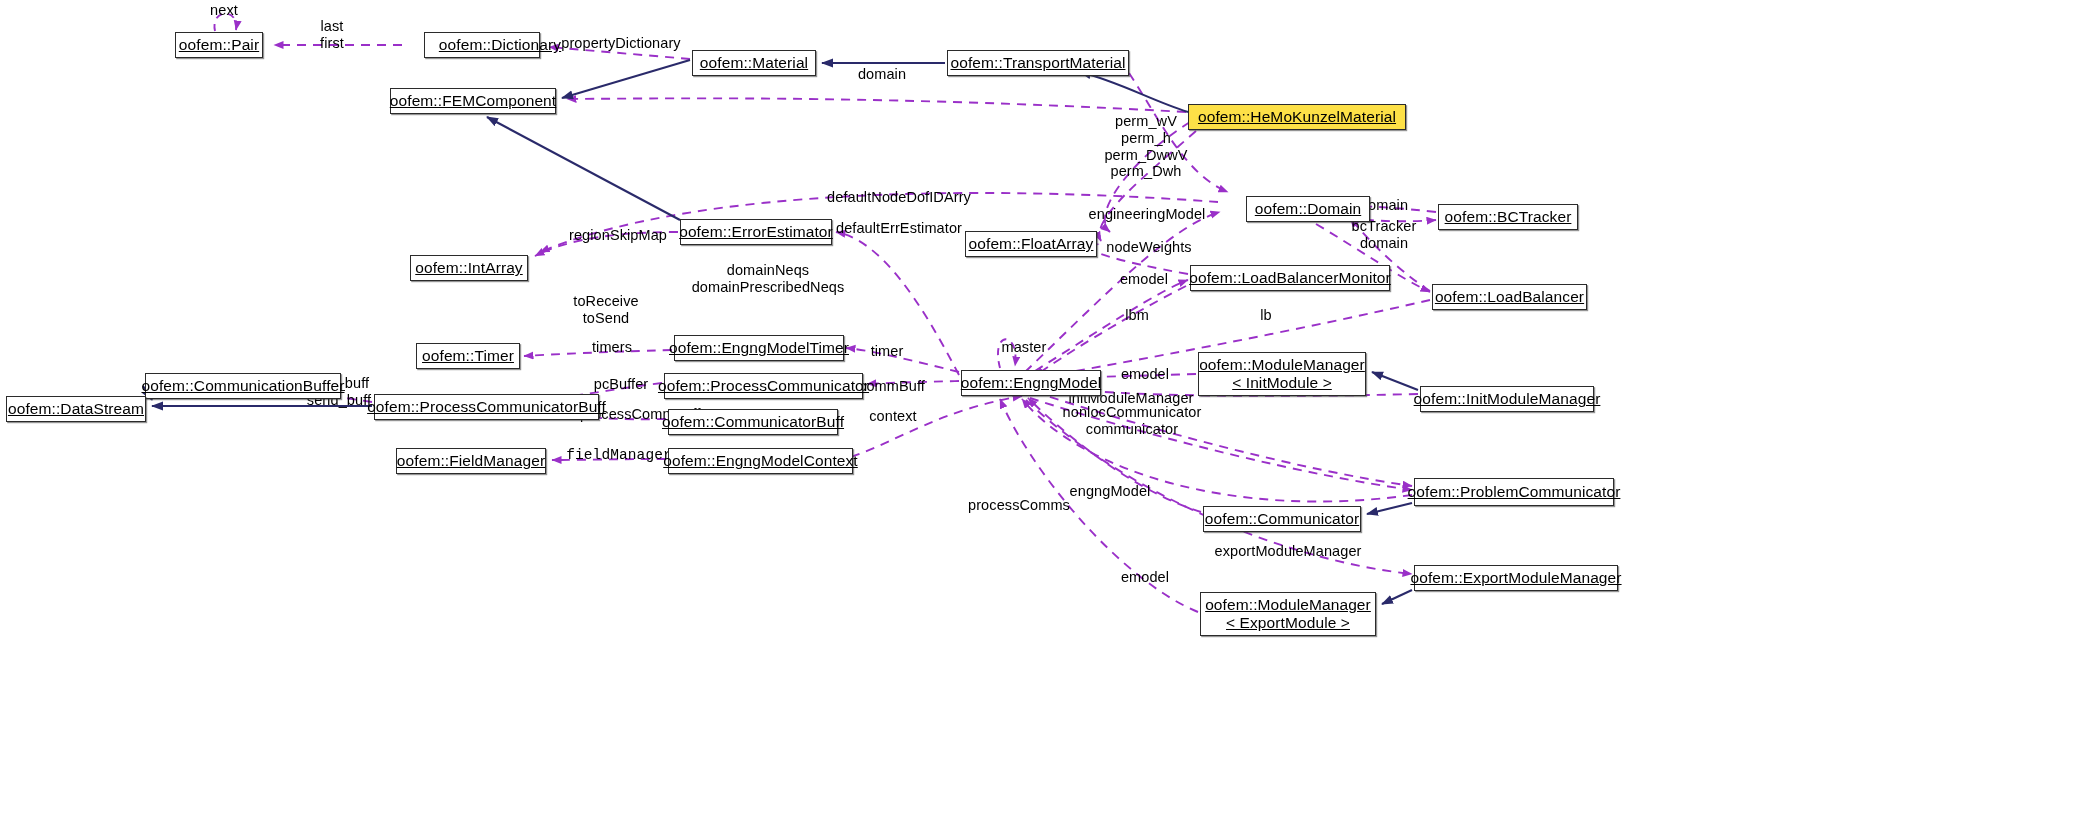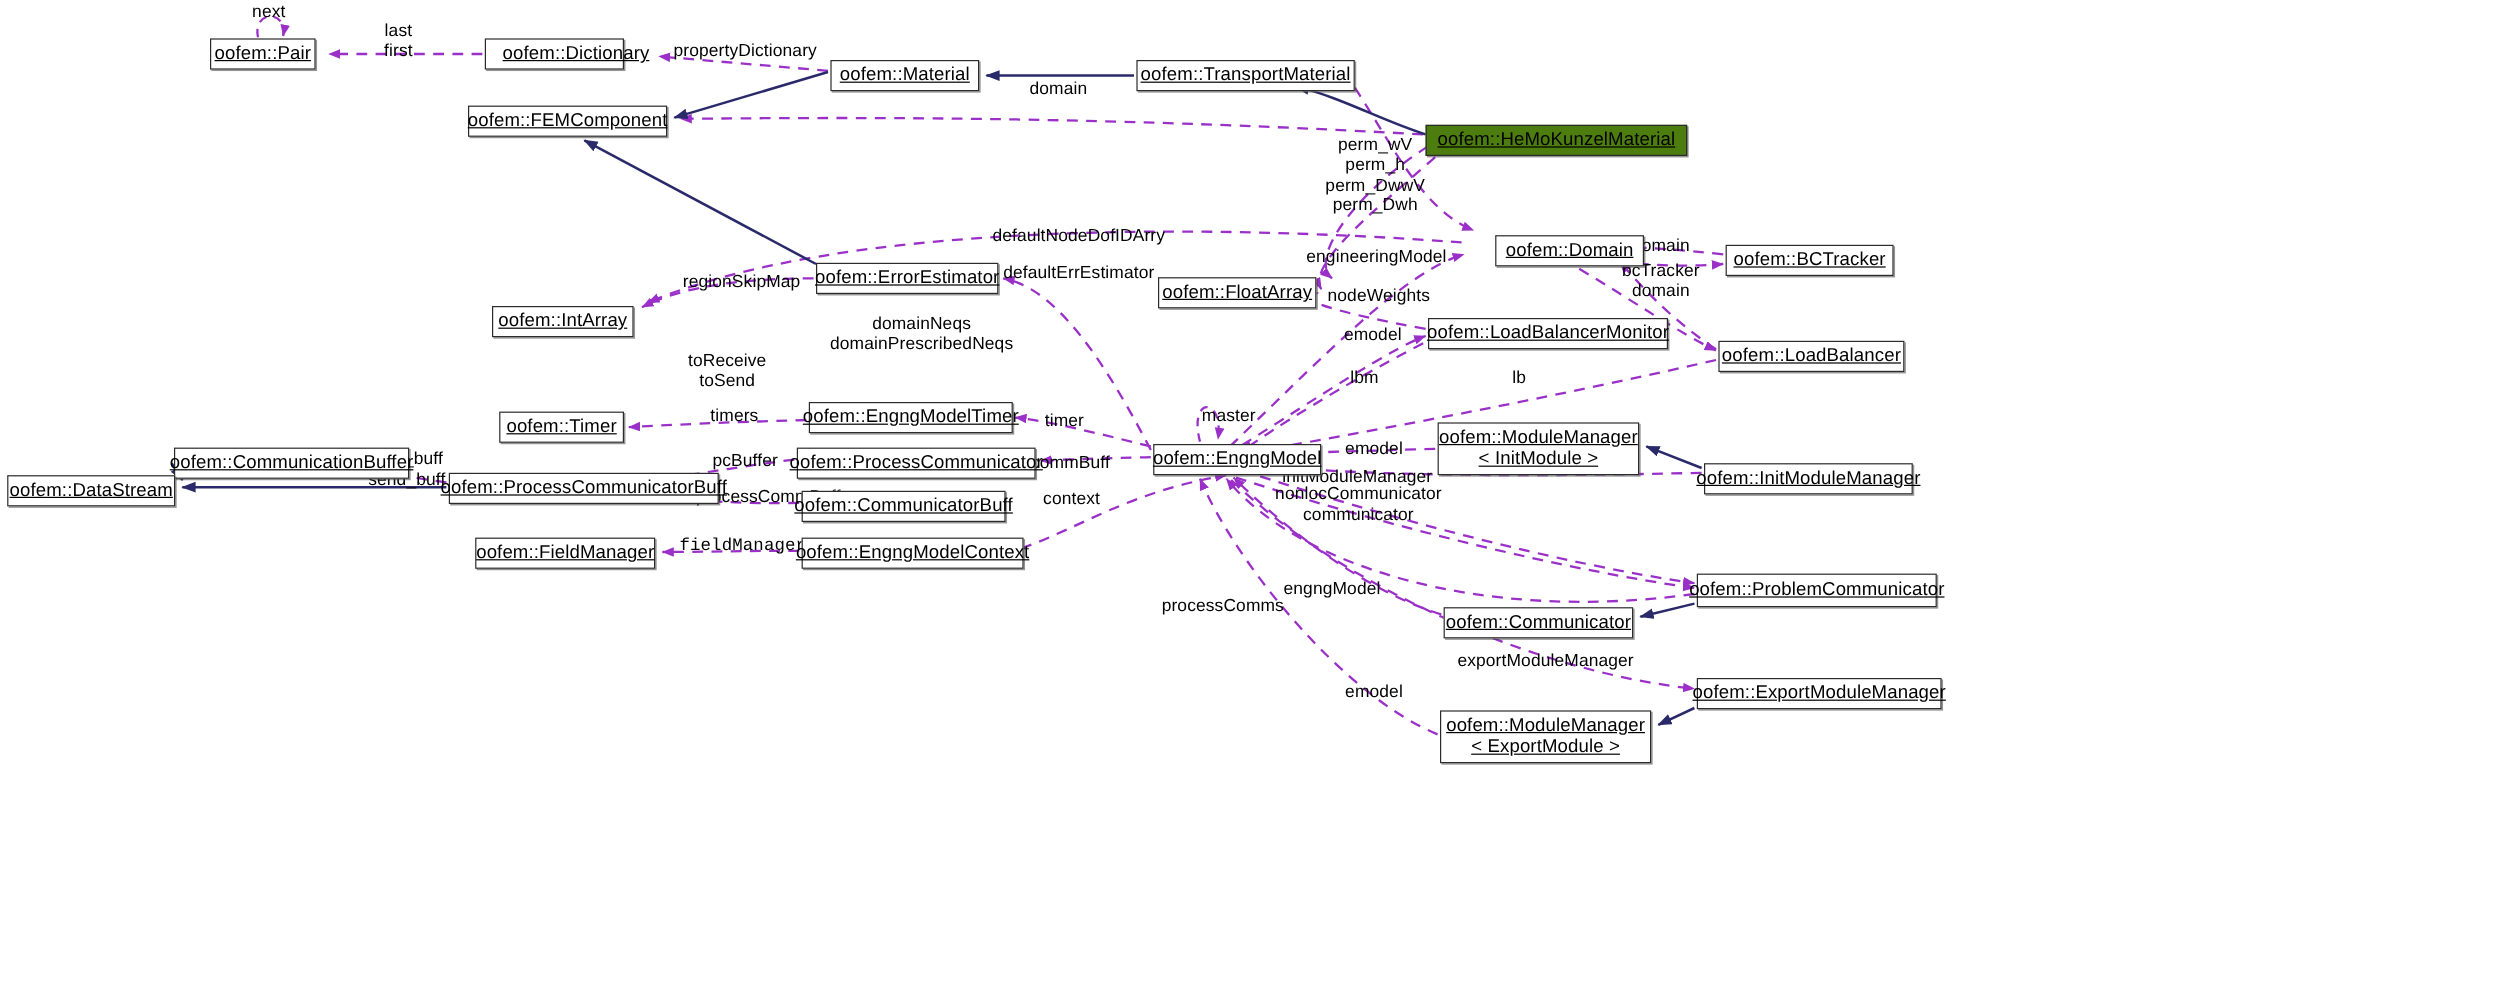--- a/index.html
+++ b/index.html
@@ -35,21 +35,21 @@
     align-items: center;
     justify-content: center;
     text-align: center;
     white-space: pre;
     letter-spacing: 0.1px;
     z-index: 5;
     box-shadow: 1.2px 1.2px 0 rgba(60,60,60,0.55);
     text-decoration: underline;
   }
   .node.highlight {
-    background: #4d7c0f;
+    background: #fde047;
     border: 1.5px solid #2b2b2b;
   }
   .node.two-line {
     line-height: 1.18;
   }
   .edge-label {
     position: absolute;
     color: #000000;
     font-size: 14.5px;
     line-height: 1.16;
@@ -166,21 +166,21 @@
       <path d="M1418,390 L1372,372"></path>
 
       <path d="M1412,503 L1367,514"></path>
 
       <path d="M1412,590 L1382,604"></path>
     </g>
   </svg>
 
   <div id="nodes-layer">
       <div class="node" style="left: 175px; top: 32px; width: 88px; height: 26px;">oofem::Pair</div>
-      <div class="node" style="left: 404px; top: 32px; width: 116px; height: 26px; padding-left: 36px;">oofem::Dictionary</div>
+      <div class="node" style="left: 424px; top: 32px; width: 116px; height: 26px; padding-left: 36px;">oofem::Dictionary</div>
       <div class="node" style="left: 692px; top: 50px; width: 124px; height: 26px;">oofem::Material</div>
       <div class="node" style="left: 947px; top: 50px; width: 182px; height: 26px;">oofem::TransportMaterial</div>
       <div class="node highlight" style="left: 1188px; top: 104px; width: 218px; height: 26px;">oofem::HeMoKunzelMaterial</div>
       <div class="node" style="left: 390px; top: 88px; width: 166px; height: 26px;">oofem::FEMComponent</div>
       <div class="node" style="left: 680px; top: 219px; width: 152px; height: 26px;">oofem::ErrorEstimator</div>
       <div class="node" style="left: 1222px; top: 196px; width: 124px; height: 26px; margin-left: 24px;">oofem::Domain</div>
       <div class="node" style="left: 1438px; top: 204px; width: 140px; height: 26px;">oofem::BCTracker</div>
       <div class="node" style="left: 965px; top: 231px; width: 132px; height: 26px;">oofem::FloatArray</div>
       <div class="node" style="left: 410px; top: 255px; width: 118px; height: 26px;">oofem::IntArray</div>
       <div class="node" style="left: 1190px; top: 265px; width: 200px; height: 26px;">oofem::LoadBalancerMonitor</div>

